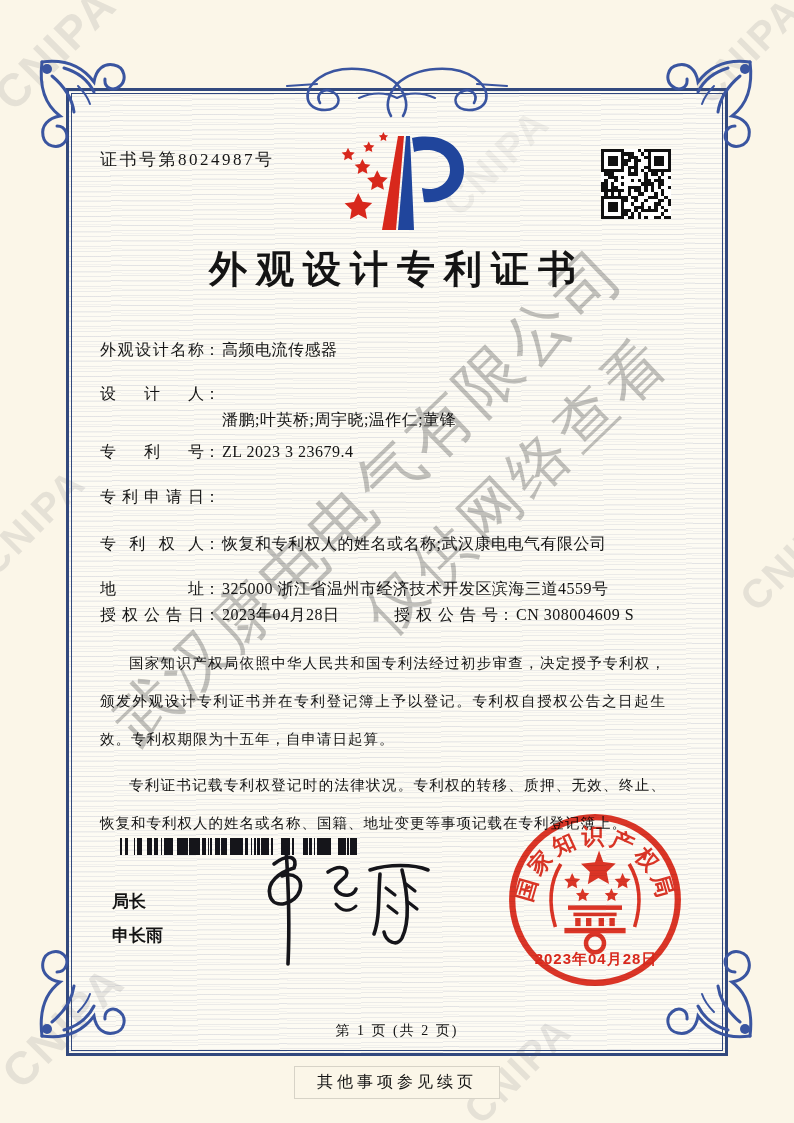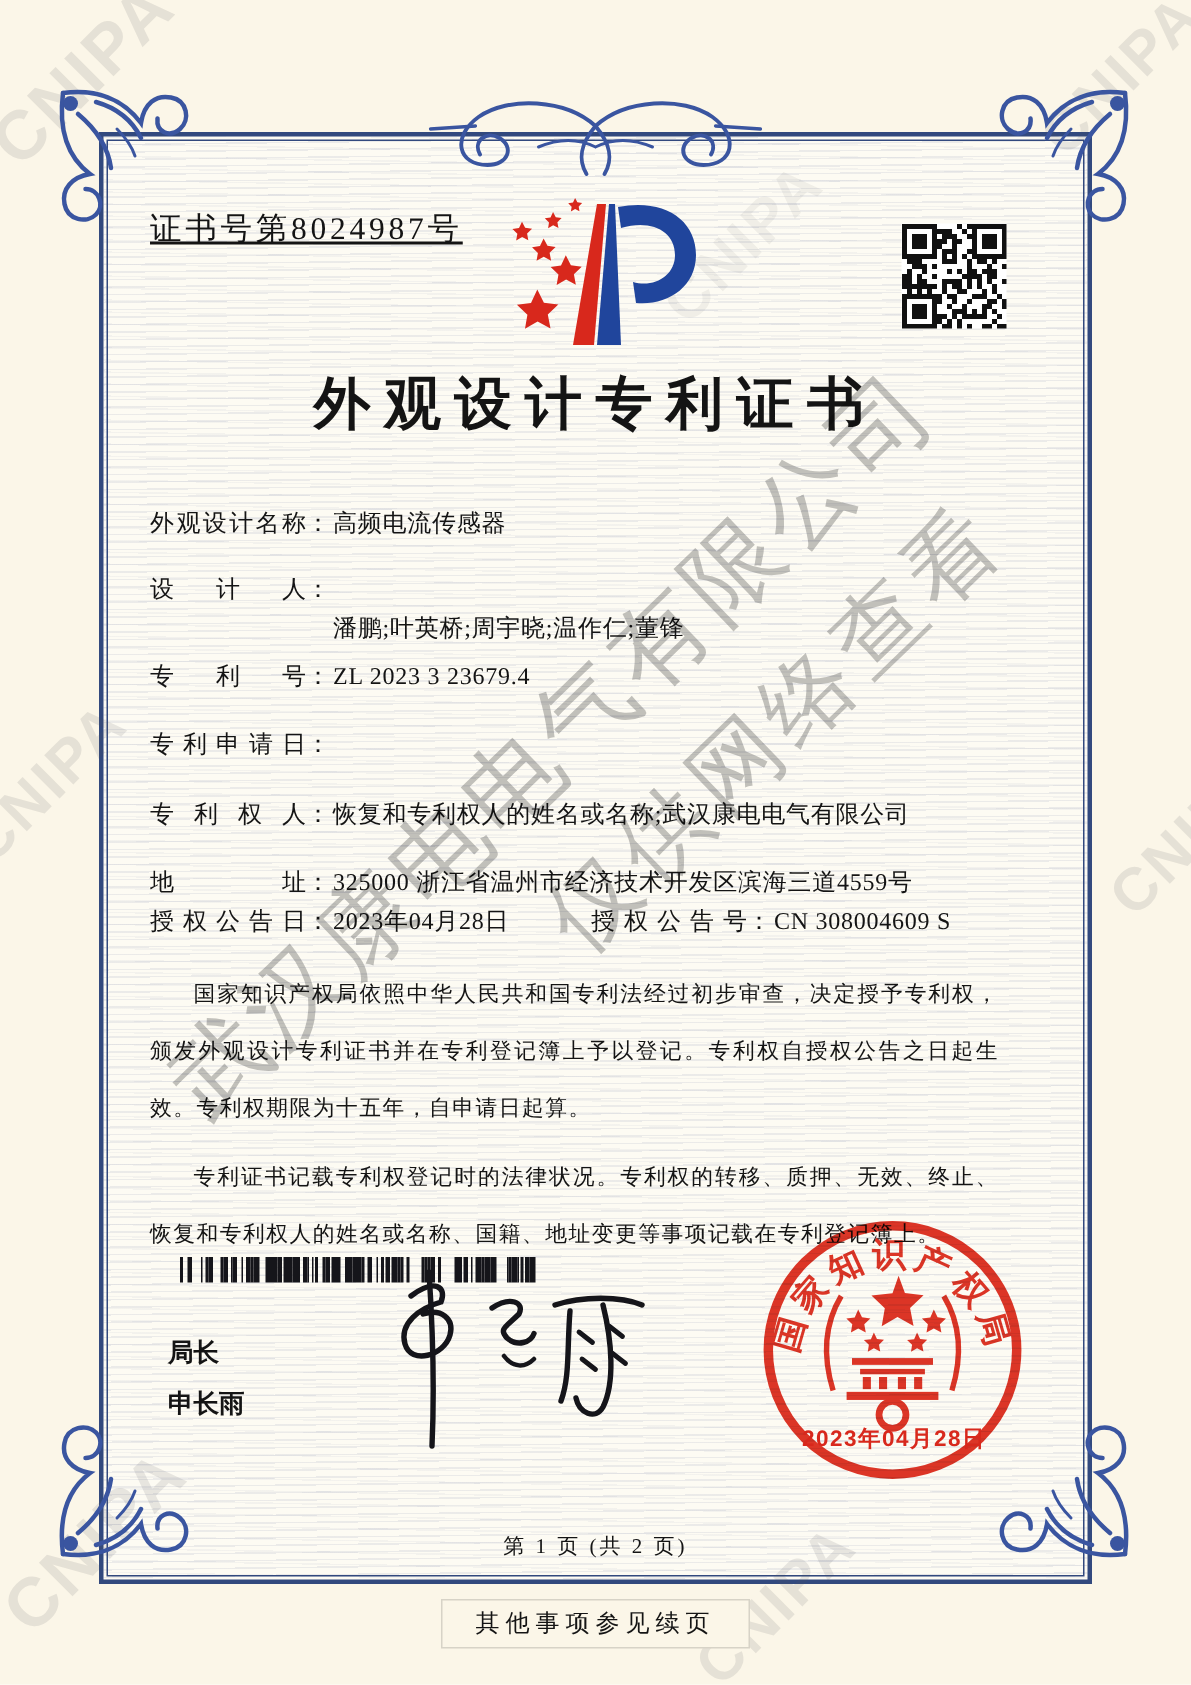--- a/index.html
+++ b/index.html
@@ -40,21 +40,21 @@
   }
   .cnipa-mark:nth-of-type(1){left:-20px;top:22px;font-size:46px;}
   .cnipa-mark:nth-of-type(2){left:682px;top:28px;}
   .cnipa-mark:nth-of-type(3){left:430px;top:140px;color:rgba(88,88,94,.08);}
   .cnipa-mark:nth-of-type(4){left:-34px;top:500px;}
   .cnipa-mark:nth-of-type(5){left:728px;top:535px;}
   .cnipa-mark:nth-of-type(6){left:-12px;top:1000px;font-size:46px;}
   .cnipa-mark:nth-of-type(7){left:452px;top:1048px;}
 
   
-  .cert-no{position:absolute;left:100px;top:138px;font-size:21px;letter-spacing:2.5px;z-index:10;text-decoration:underline;}
+  .cert-no{position:absolute;left:100px;top:148px;font-size:17px;letter-spacing:2.5px;z-index:10;}
   .logo{position:absolute;left:330px;top:130px;width:140px;height:106px;z-index:10;}
   .qr{position:absolute;left:601px;top:149px;width:70px;height:70px;z-index:10;background:#fff;}
   .title{
     position:absolute;left:0;right:0;top:244px;text-align:center;
     font-size:38px;font-weight:700;letter-spacing:9px;z-index:10;
   }
 
   
   .fields{position:absolute;left:100px;top:337px;width:566px;z-index:10;font-size:16px;}
   .frow{display:flex;line-height:26px;}

